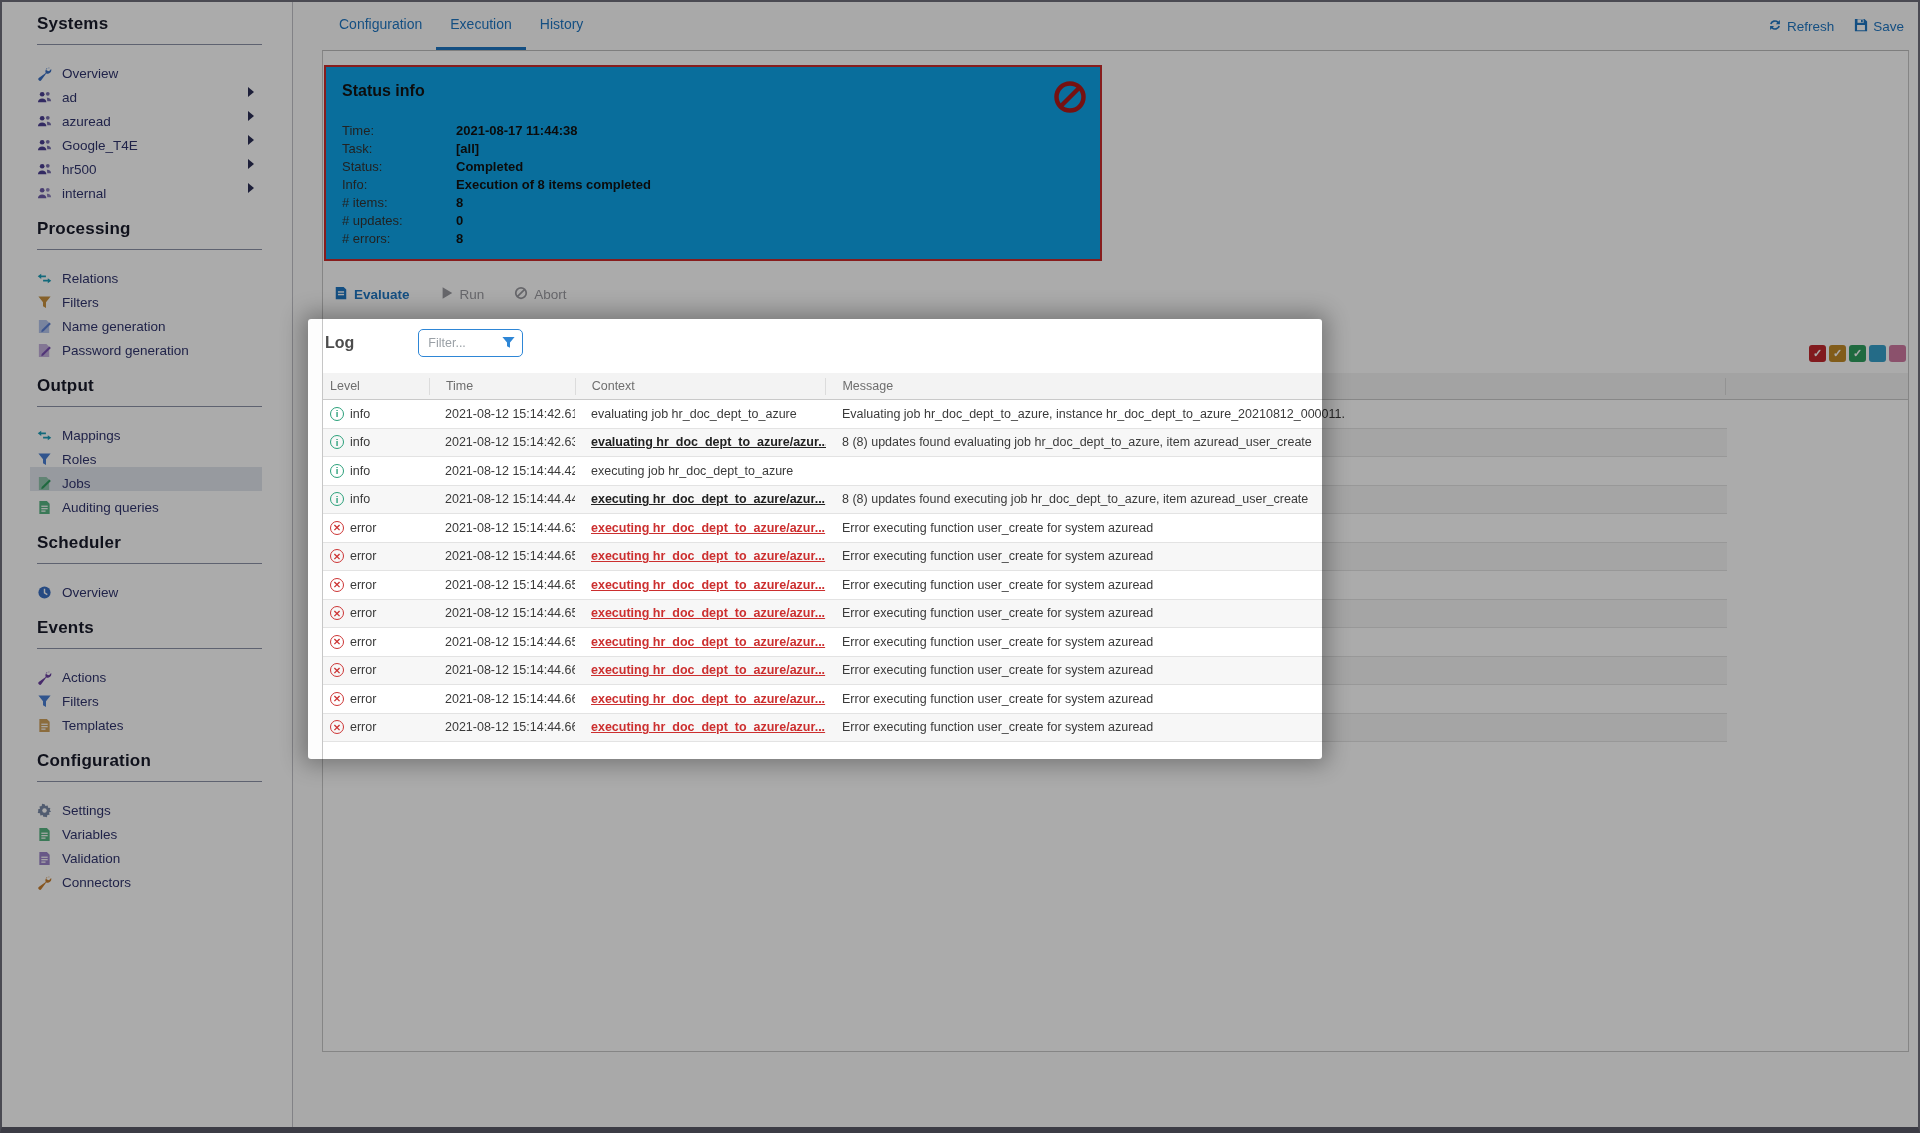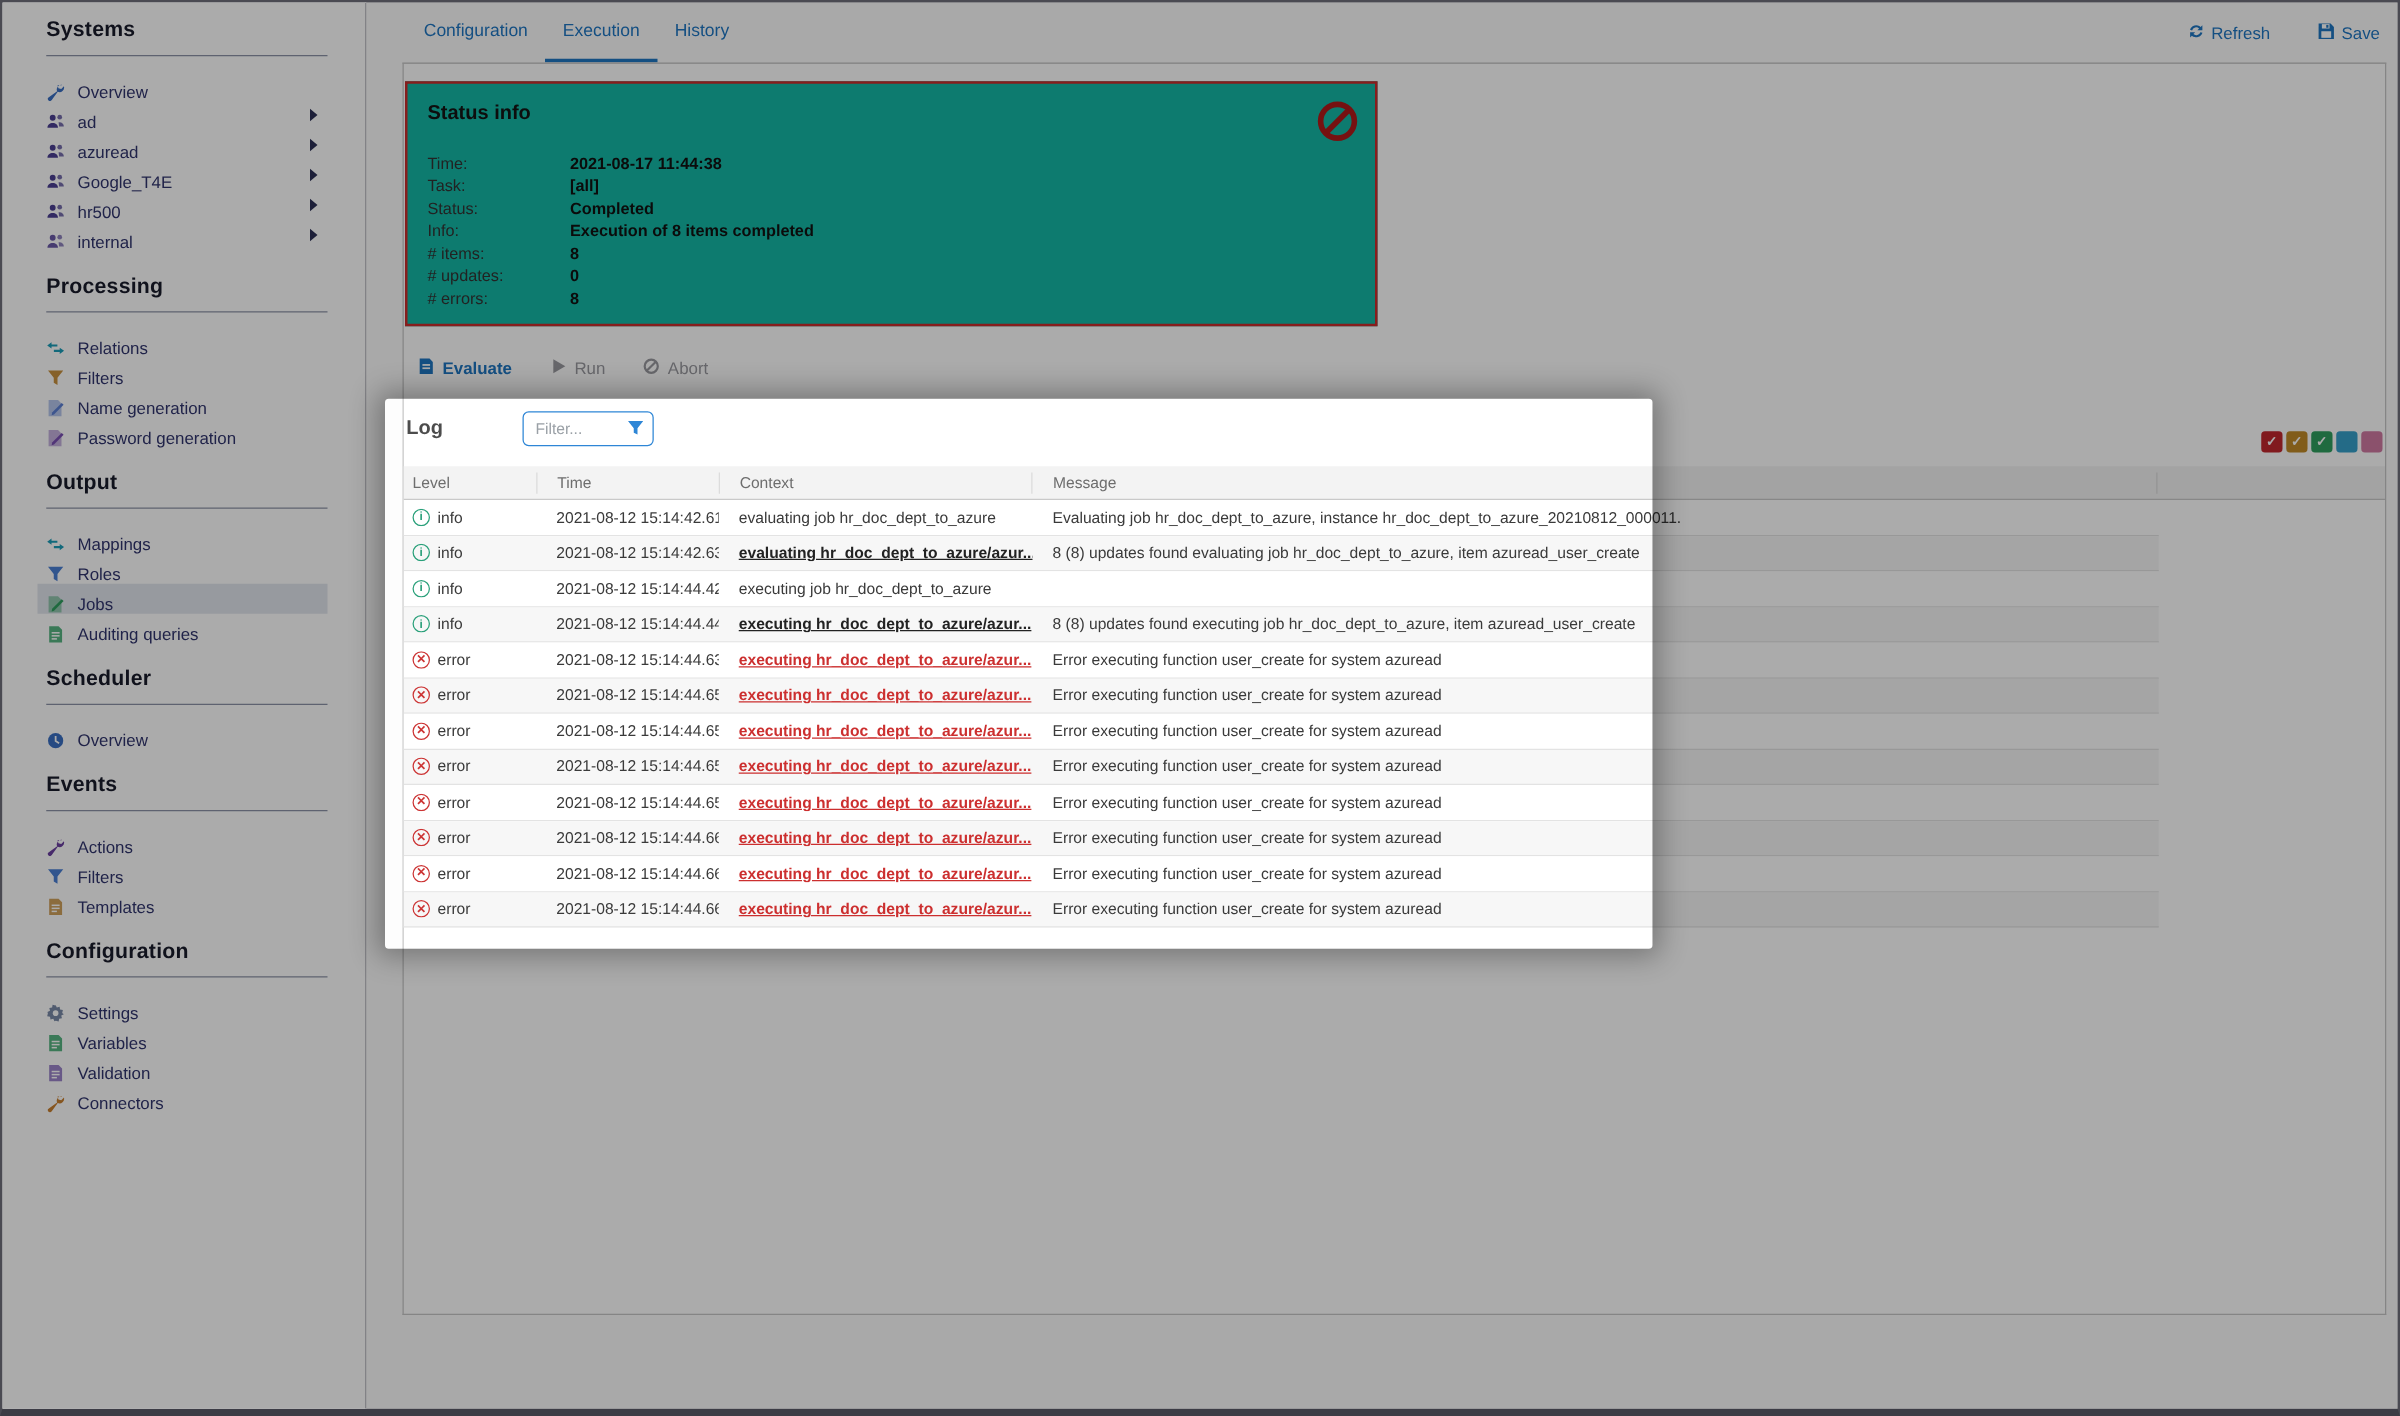--- a/index.html
+++ b/index.html
@@ -49,36 +49,36 @@
     display:flex; align-items:flex-end; padding-left:31px;
   }
   .tab {
     padding:0 14px; line-height:45px; height:48px;
     font-size:14px; color:#1f76c2; cursor:pointer;
     border-bottom:3px solid transparent;
   }
   .tab.active { border-bottom-color:#1f76c2; }
   .top-actions {
     position:absolute; top:0; right:14px; height:48px;
-    display:flex; align-items:center; gap:38px;
+    display:flex; align-items:center; gap:20px;
   }
   .action-link {
     display:flex; align-items:center; gap:5px;
     color:#1f76c2; font-size:13.5px; cursor:pointer;
   }
   .action-link svg { width:14px; height:14px; }
   
   .panel {
     position:absolute; left:320px; top:48px; width:1587px; height:1002px;
     background:#ffffff; border:1px solid #c6c6c6; border-top-color:#bdbdbd;
   }
   
   .status-box {
     position:absolute; left:1px; top:14px; width:778px; height:196px;
-    border:2px solid #c92c2c; background:#14b8a6;
+    border:2px solid #c92c2c; background:#0ea5e9;
   }
   .status-title { position:absolute; left:16px; top:15px; font-size:16px; font-weight:bold; color:#141414; }
   .status-rows { position:absolute; left:16px; top:54px; font-size:13px; color:#333; }
   .status-row { display:flex; height:18px; align-items:center; }
   .status-label { width:114px; }
   .status-value { font-weight:bold; color:#111; }
   .no-entry { position:absolute; right:13px; top:13px; width:34px; height:34px; }
   
   .toolbar {
     position:absolute; left:11px; top:229px; height:28px;

